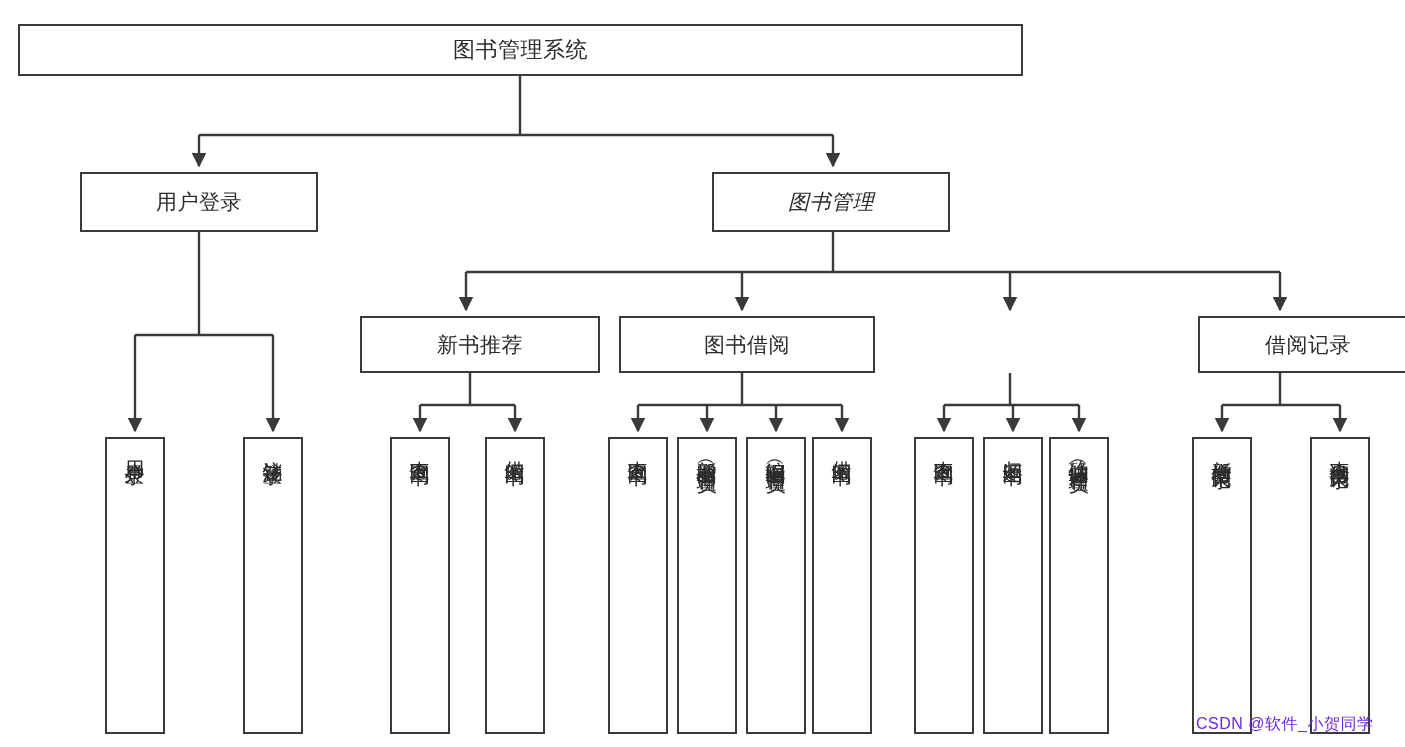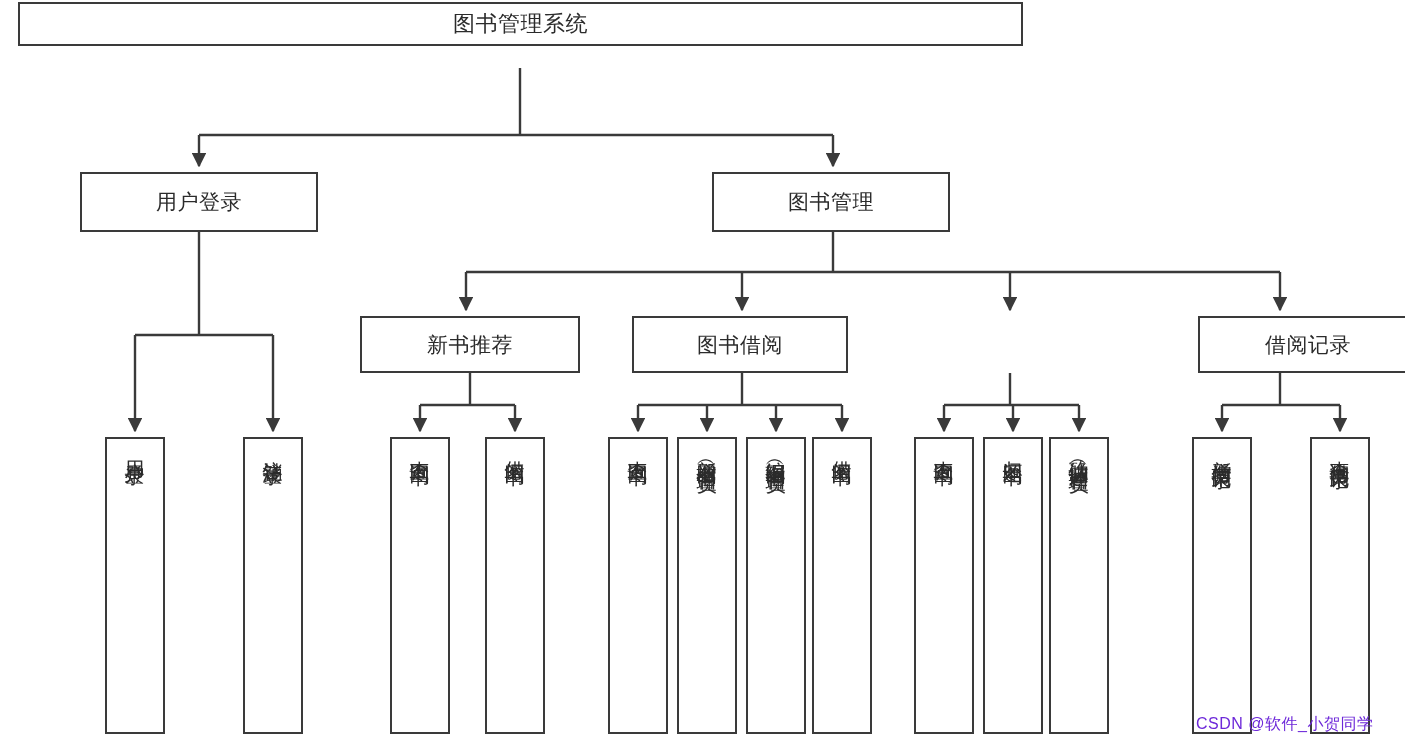--- a/index.html
+++ b/index.html
@@ -113,35 +113,35 @@
       <path d="M 1013 405 L 1013 431" marker-end="url(#arrow)"></path>
       <path d="M 1079 405 L 1079 431" marker-end="url(#arrow)"></path>
 
       <path d="M 1280 373 L 1280 405"></path>
       <path d="M 1222 405 L 1340 405"></path>
       <path d="M 1222 405 L 1222 431" marker-end="url(#arrow)"></path>
       <path d="M 1340 405 L 1340 431" marker-end="url(#arrow)"></path>
     </g>
   </svg>
 
-  <div class="node root" style="left:18px; top:2px; width:1005px; height:44px;">
+  <div class="node root" style="left:18px; top:24px; width:1005px; height:52px;">
     <span class="label">图书管理系统</span>
   </div>
 
   <div class="node" style="left:80px; top:172px; width:238px; height:60px;">
     <span class="label">用户登录</span>
   </div>
-  <div class="node" style="left:712px; top:172px; width:238px; height:60px;">
+  <div class="node" style="left:712px; top:172px; width:238px; height:60px;font-style:italic;">
     <span class="label">图书管理</span>
   </div>
 
-  <div class="node" style="left:360px; top:316px; width:220px; height:57px;">
+  <div class="node" style="left:360px; top:316px; width:240px; height:57px;">
     <span class="label">新书推荐</span>
   </div>
-  <div class="node" style="left:632px; top:316px; width:216px; height:57px;">
+  <div class="node" style="left:619px; top:316px; width:256px; height:57px;">
     <span class="label">图书借阅</span>
   </div>
   <div class="node" style="left:1198px; top:316px; width:220px; height:57px;">
     <span class="label">借阅记录</span>
   </div>
 
   <div class="node leaf" style="left:105px; top:437px; width:60px; height:297px;">
     <span class="label">用户登录</span>
   </div>
   <div class="node leaf" style="left:243px; top:437px; width:60px; height:297px;">

